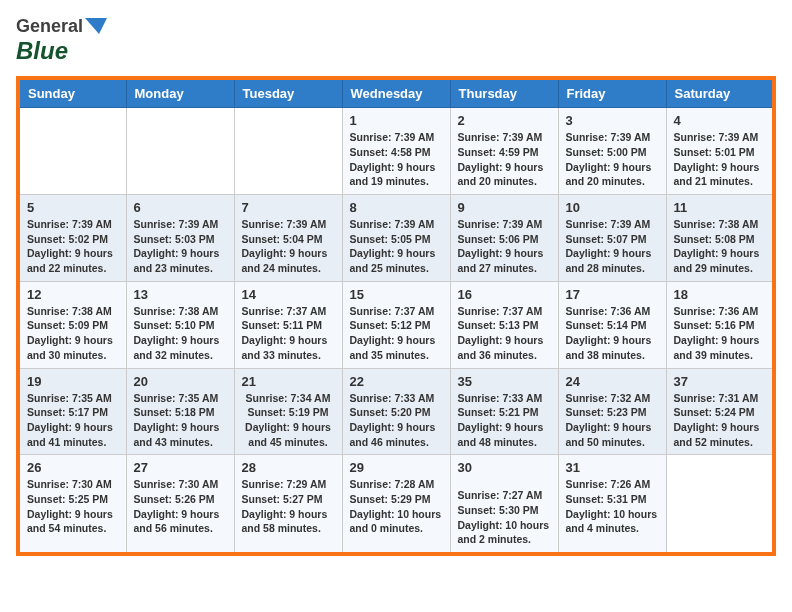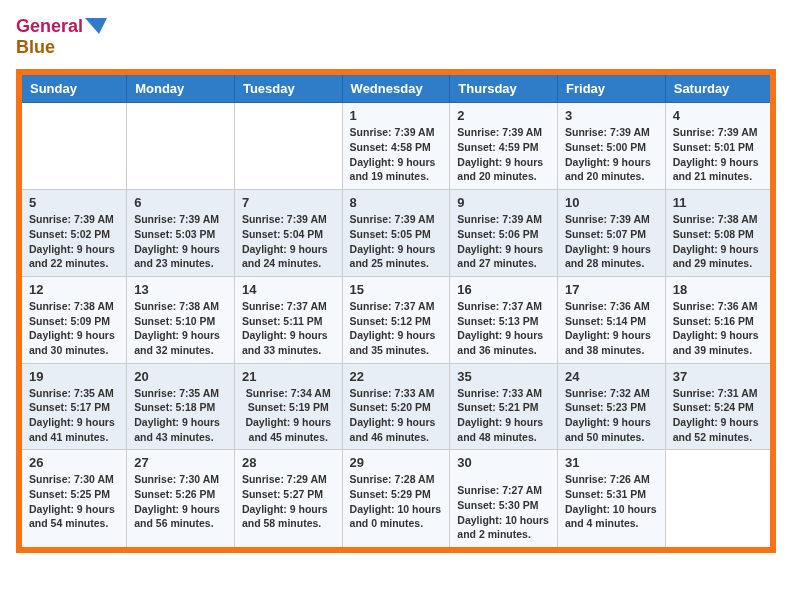--- a/index.html
+++ b/index.html
@@ -32,21 +32,21 @@
       font-weight: normal;
       color: #333;
     }
     .location {
       font-size: 14px;
       color: #555;
     }
     .calendar {
       width: 100%;
       border-collapse: collapse;
-      border: 6px solid #f97316;
+      border: 4px solid #f97316;
       padding-left: 8px;
     }
     .calendar th {
       background-color: #2f7dc8;
       color: #fff;
       text-align: left;
       padding: 6px 8px;
       font-size: 13px;
       font-weight: bold;
       border: 1px solid #2566a8;
@@ -85,26 +85,26 @@
     }
   </style>
 </head>
 <body>
 
 <div class="container">
   <div class="header">
     <div class="logo">
   <div style="display:flex;flex-direction:column;align-items:flex-start;line-height:1.15;margin-right:0">
     <div style="display:flex;align-items:center">
-      <span style="font-size:18px;font-weight:bold;color:#be185d;">General</span>
+      <span style="font-size:18px;font-weight:bold;color:#404040;">General</span>
       <svg width="22" height="20" viewBox="0 0 22 20" style="margin-left:2px;margin-top:-4px">
         <polygon points="0,4 22,4 14,20" fill="#2f7dc8"></polygon>
       </svg>
     </div>
-    <span style="font-size:18px;font-weight:bold;color:#a16207;">Blue</span>
+    <span style="font-size:24px;font-weight:bold;color:#14532d;font-style:italic;">Blue</span>
   </div>
 </div>
     <div class="title-section">
       <div class="month-title"></div>
       <div class="location"></div>
     </div>
   </div>
 
   <table class="calendar">
     <thead>

